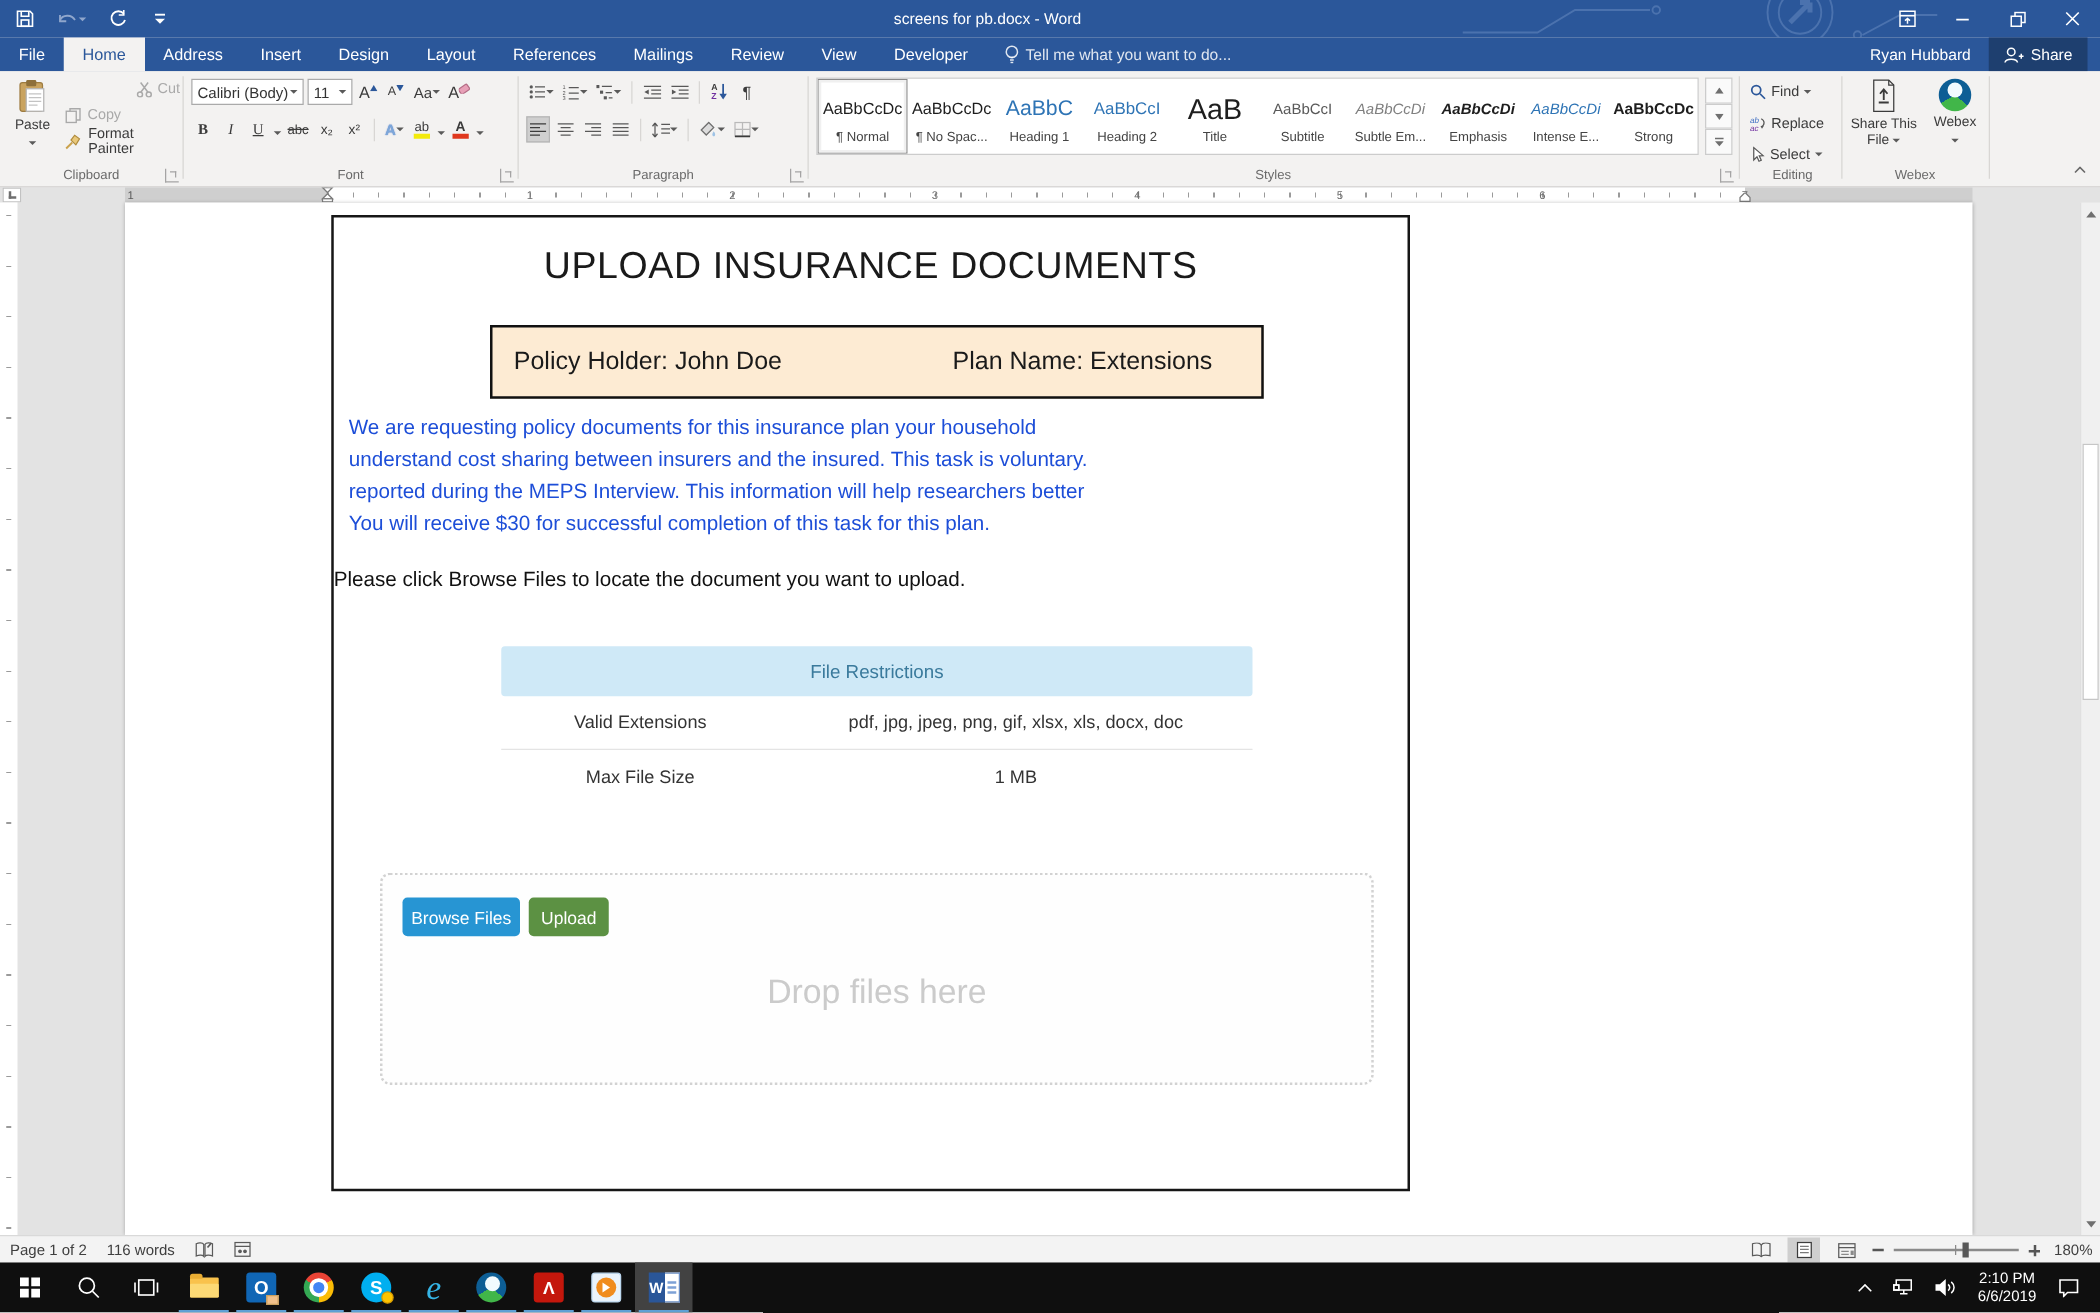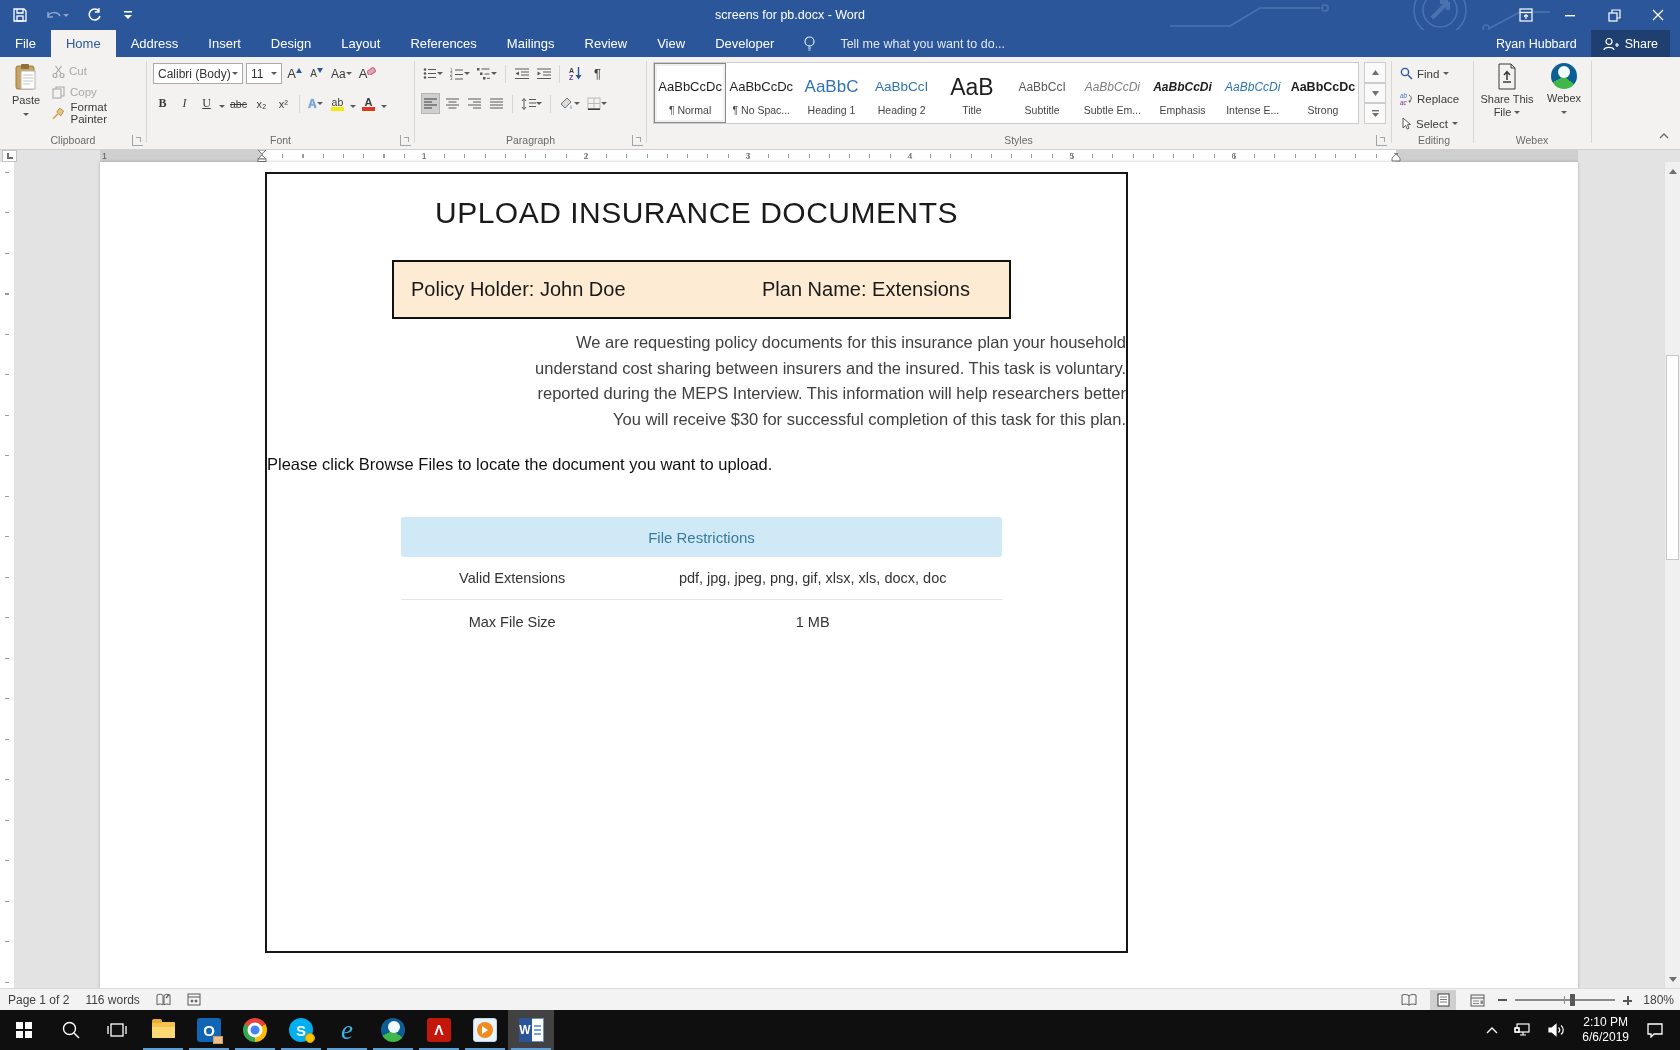--- a/index.html
+++ b/index.html
@@ -12,21 +12,21 @@
   .qbtn{display:flex;align-items:center;justify-content:center;width:20px;height:22px}
   .deco{position:absolute;right:130px;top:0;height:30px;opacity:.22}
   .tb-title{position:absolute;left:560px;top:0;width:460px;height:30px;line-height:30px;text-align:center;font-size:12.5px;color:#fff}
   .win-controls{position:absolute;right:0;top:0;height:30px;display:flex}
   .wbtn{width:44px;height:30px;display:flex;align-items:center;justify-content:center}
 
   
   .tabrow{position:absolute;left:0;top:30px;width:100%;height:27px;background:#2b579a;display:flex;align-items:stretch;color:#fff;font-size:13px}
   .tab{padding:0 15px;display:flex;align-items:center;cursor:default}
   .tab.active{background:#f3f2f1;color:#2b579a}
-  .tellme{display:flex;align-items:center;gap:24px;margin-left:14px;color:rgba(255,255,255,.85);font-size:12.5px}
+  .tellme{display:flex;align-items:center;gap:4px;margin-left:14px;color:rgba(255,255,255,.85);font-size:12.5px}
   .acct{position:absolute;right:0;top:0;height:27px;display:flex;align-items:center;gap:14px;padding-right:10px}
   .user{font-size:12.5px;color:#fff}
   .sharebtn{display:flex;align-items:center;gap:6px;background:#1e3f6f;height:27px;padding:1px 12px;font-size:12.5px}
 
   
   .ribbon{position:absolute;left:0;top:57px;width:100%;height:93px;background:#f3f2f1;border-bottom:1px solid #d2d0ce}
   .rgroup{position:absolute;top:0;height:92px}
   .rsep{position:absolute;top:4px;width:1px;height:82px;background:#d8d6d4}
   .glabel{position:absolute;bottom:3px;left:0;right:0;text-align:center;font-size:10.5px;color:#6a6a6a}
   .launcher{position:absolute;bottom:3px;right:3px;width:11px;height:11px;border-left:1px solid #8b8b8b;border-bottom:1px solid #8b8b8b;opacity:.75}
@@ -84,21 +84,21 @@
 
   
   .canvas{position:absolute;left:0;top:162px;width:100%;height:826px;background:#e3e3e3}
   .vruler{position:absolute;left:0;top:0;width:14px;height:826px;background:#fff;background-image:repeating-linear-gradient(to bottom,#9a9a9a 0 1px,transparent 1px 40.5px);background-size:4px 100%;background-position:5px 10px;background-repeat:no-repeat}
   .page{position:absolute;left:100px;top:0;width:1478px;height:826px;background:#fff;box-shadow:0 0 3px rgba(0,0,0,.25)}
   .docbox{position:absolute;left:165px;top:10px;width:863px;height:781px;border:2px solid #161616;background:#fff}
   .doc-title{position:absolute;left:0;top:22px;width:100%;text-align:center;font-size:30px;letter-spacing:.5px;color:#1a1a1a}
   .peach{position:absolute;left:125px;top:86px;width:619px;height:59px;background:#fdebd3;border:2px solid #111;font-size:20px;color:#1a1a1a}
   .peach .ph{position:absolute;left:17px;top:16px}
   .peach .pn{position:absolute;left:368px;top:16px}
-  .bodytext{position:absolute;left:0;top:156px;width:100%;text-align:right;font-size:16.5px;line-height:25.5px;color:#404040}
+  .bodytext{position:absolute;left:12px;top:156px;width:100%;text-align:left;font-size:16.5px;line-height:25.5px;color:#1d4ed8}
   .instr{position:absolute;left:0;top:281px;width:100%;text-align:left;font-size:16.5px;color:#111}
   .ftable{position:absolute;left:134px;top:343px;width:601px;font-size:14.5px;color:#333}
   .fhead{height:40px;background:#cfe9f7;border-radius:3px;display:flex;align-items:center;justify-content:center;color:#3a7a9c;font-size:15px}
   .frow{height:43px;display:flex;align-items:center;border-bottom:1px solid #e4e4e4}
   .frow:last-child{border-bottom:none}
   .fl{width:37%;text-align:center}
   .fv{width:63%;text-align:center}
   .dropzone{position:absolute;left:37px;top:524px;width:795px;height:170px;border:2px dotted #d2d2d2;border-radius:8px;background:#fefefe}
   .btn{position:absolute;top:18px;height:31px;border:none;border-radius:4px;color:#fff;font-size:14px;font-family:"Liberation Sans",sans-serif;display:flex;align-items:center;justify-content:center}
   .btn-browse{left:16px;width:94px;background:#2795d3}
@@ -281,21 +281,21 @@
               <rect x="2" y="3" width="18" height="23" rx="2" fill="#c9a35f" stroke="#9d7c41"></rect>
               <rect x="7" y="1" width="8" height="5" rx="1" fill="#8d6f3a"></rect>
               <rect x="7" y="8" width="14" height="18" fill="#fff" stroke="#b5b5b5"></rect>
               <path d="M9 12h10M9 15h10M9 18h10M9 21h7" stroke="#c3c3c3"></path>
             </svg>
         </span>
         <span>Paste</span>
         <span class="car"></span>
       </div>
       <div style="position:absolute;left:50px;top:4px;display:flex;flex-direction:column;gap:1px">
-        <div class="rbtn gray" style="justify-content:flex-start;gap:4px;height:20px">
+        <div class="rbtn gray" style="justify-content:flex-end;gap:4px;height:20px">
           <svg width="13" height="13" viewBox="0 0 13 13" fill="none" stroke="#a9a9a9" stroke-width="1.2">
               <path d="M9.5 1 L3.5 9 M3.5 1 L9.5 9"></path>
               <circle cx="3" cy="10.5" r="2"></circle>
               <circle cx="10" cy="10.5" r="2"></circle>
             </svg>
           <span class="glyph" style="color:#a9a9a9;font-size:11.5px">Cut</span>
         </div>
         <div class="rbtn gray" style="justify-content:flex-start;gap:5px;height:20px">
           <svg width="13" height="13" viewBox="0 0 13 13" fill="none" stroke="#a9a9a9" stroke-width="1.1">
               <rect x="1" y="3" width="8" height="9"></rect>
@@ -677,20 +677,25 @@
           <div class="frow">
             <span class="fl">Valid Extensions</span>
             <span class="fv">pdf, jpg, jpeg, png, gif, xlsx, xls, docx, doc</span>
           </div>
           <div class="frow">
             <span class="fl">Max File Size</span>
             <span class="fv">1 MB</span>
           </div>
         </div>
 
+        <div class="dropzone">
+          <button class="btn btn-browse">Browse Files</button>
+          <button class="btn btn-upload">Upload</button>
+          <div class="droptext">Drop files here</div>
+        </div>
       </div>
     </div>
 
     <div class="vsb">
       <div class="vsb-arr" style="top:0">
           <span class="tri-up"></span>
         </div>
       <div class="vsb-thumb"></div>
       <div class="vsb-arr" style="bottom:0">
           <span class="tri-dn"></span>

